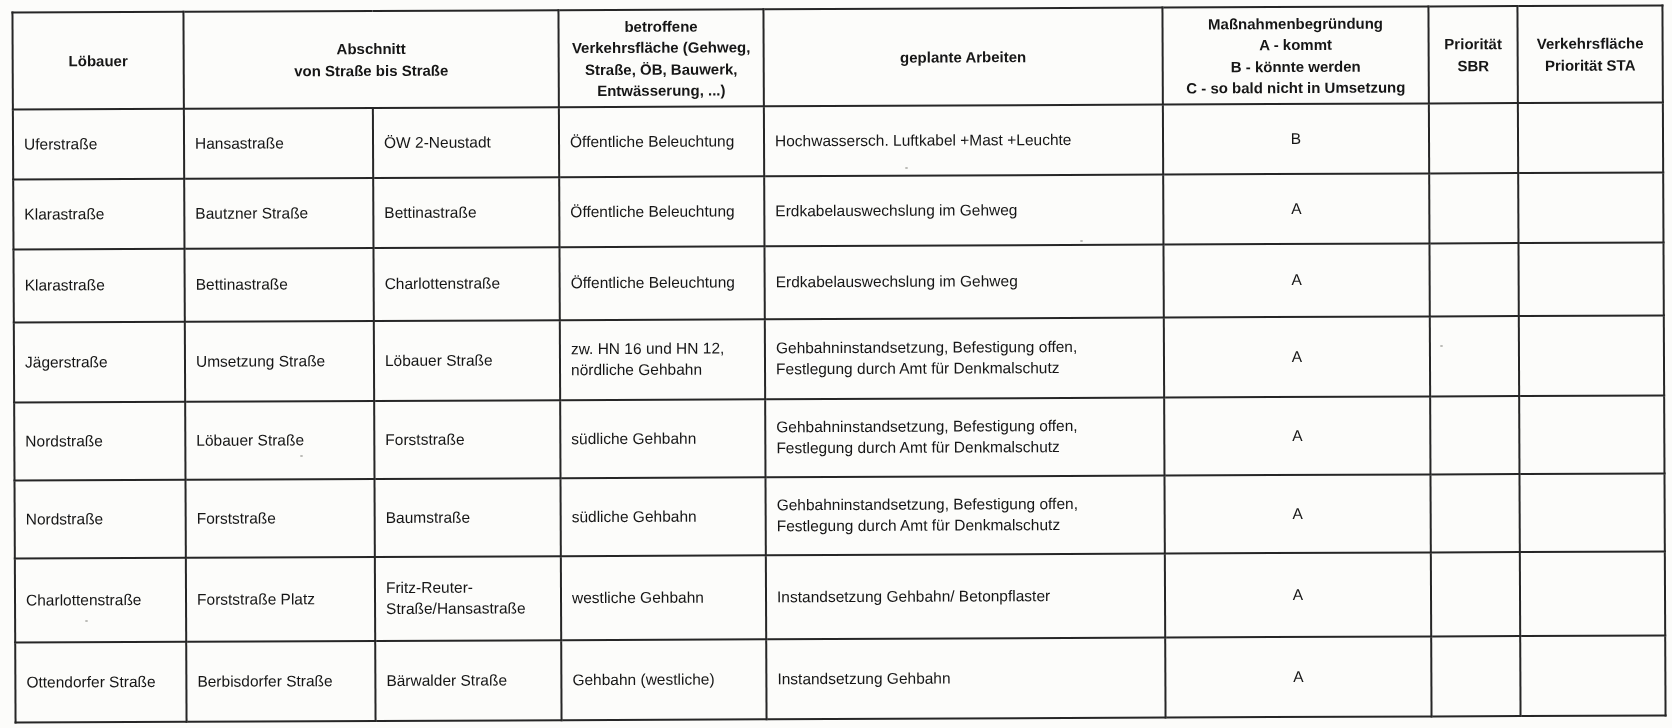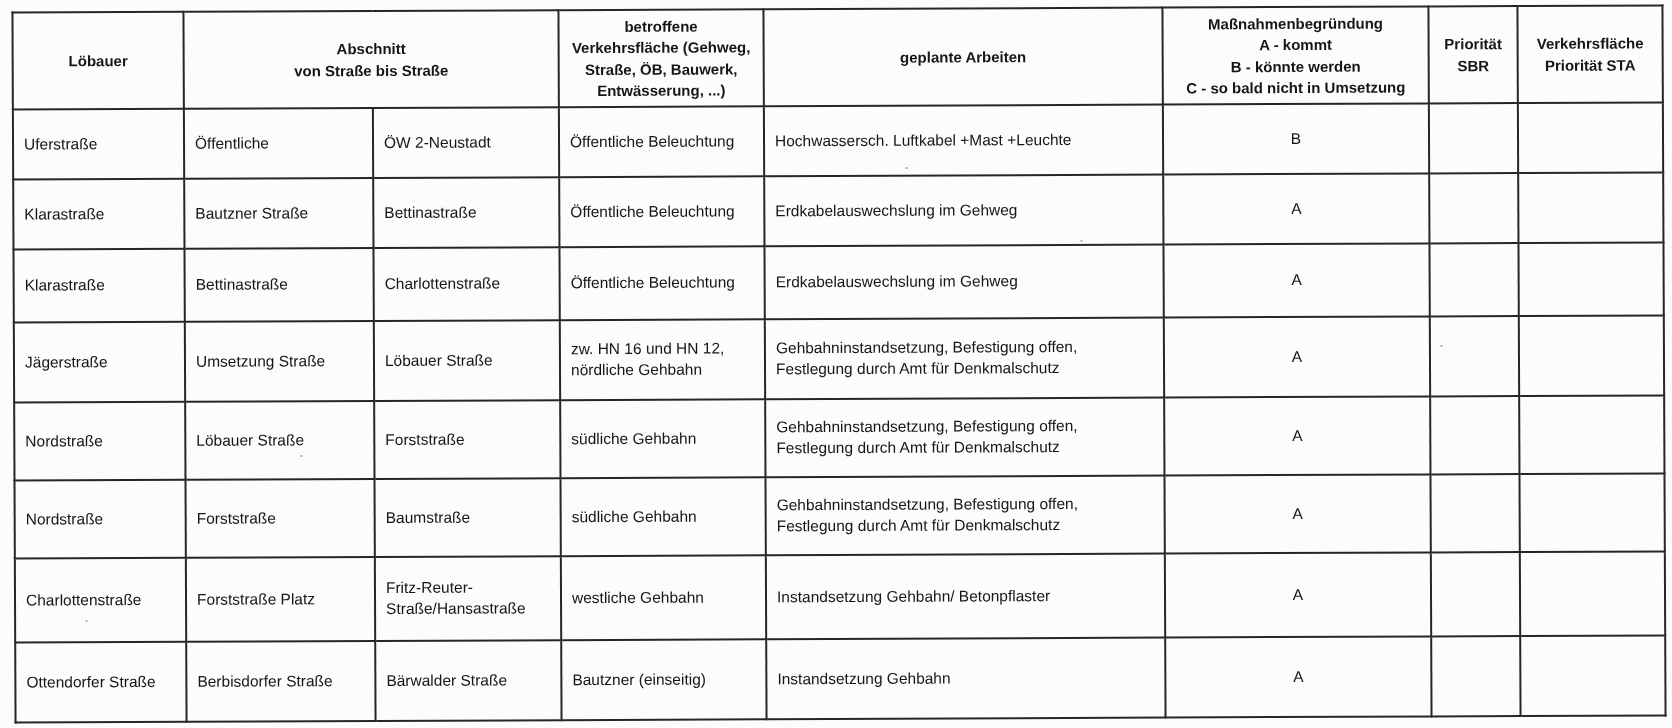--- a/index.html
+++ b/index.html
@@ -113,21 +113,21 @@
 C - so bald nicht in Umsetzung</th>
         <th>Priorität
 SBR</th>
         <th>Verkehrsfläche
 Priorität STA</th>
       </tr>
     </thead>
     <tbody>
       <tr class="r0">
         <td>Uferstraße</td>
-        <td>Öffentliche</td>
+        <td>Hansastraße</td>
         <td>ÖW 2-Neustadt</td>
         <td>Öffentliche Beleuchtung</td>
         <td>Hochwassersch. Luftkabel +Mast +Leuchte</td>
         <td class="center">B</td>
         <td></td>
         <td></td>
       </tr>
       <tr class="r1">
         <td>Klarastraße</td>
         <td>Bautzner Straße</td>
@@ -185,21 +185,21 @@
         <td>westliche Gehbahn</td>
         <td>Instandsetzung Gehbahn/ Betonpflaster</td>
         <td class="center">A</td>
         <td></td>
         <td></td>
       </tr>
       <tr class="r7">
         <td>Ottendorfer Straße</td>
         <td>Berbisdorfer Straße</td>
         <td>Bärwalder Straße</td>
-        <td>Bautzner (einseitig)</td>
+        <td>Gehbahn (westliche)</td>
         <td>Instandsetzung Gehbahn</td>
         <td class="center">A</td>
         <td></td>
         <td></td>
       </tr>
     </tbody>
   </table>
 </div>
 
 </body></html>

